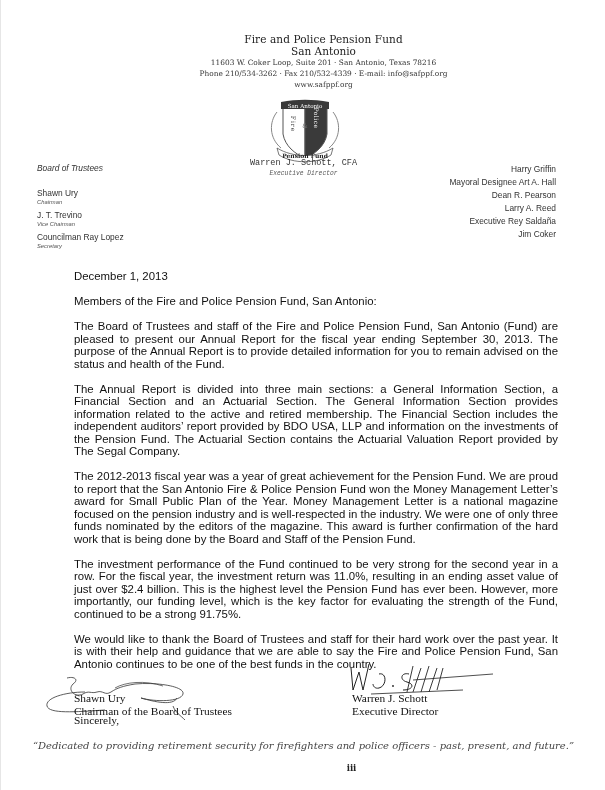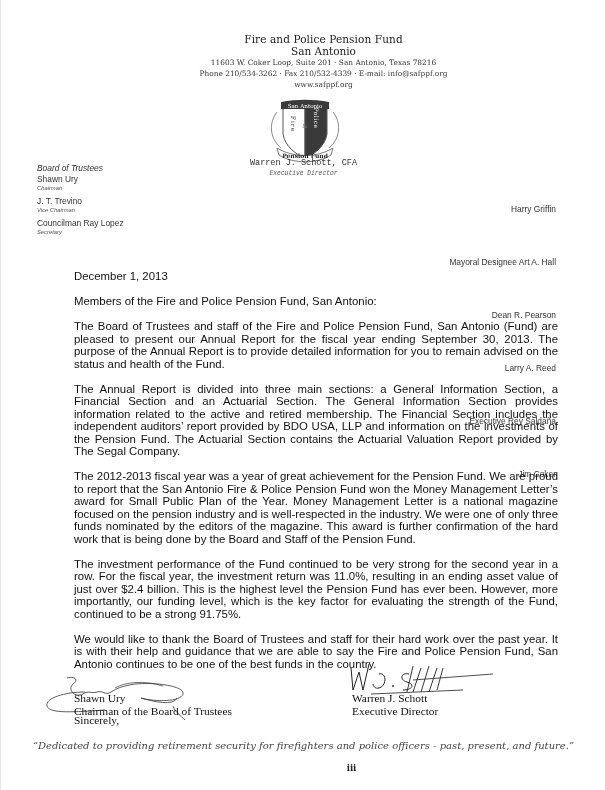--- a/index.html
+++ b/index.html
@@ -22,30 +22,30 @@
       position: absolute; left: 230px; top: 158px; width: 145px; text-align: center;
       font-family: Liberation Mono, monospace; color: #333;
     }
     .ed-name { font-size: 8.5px; line-height: 11px; }
     .ed-title { font-size: 6.3px; line-height: 9px; font-style: italic; color: #555; }
 
     .board-left {
       position: absolute; left: 36px; top: 162px; width: 160px;
       font-family: "Liberation Sans", sans-serif; color: #333;
     }
-    .board-heading { font-size: 8.4px; font-style: italic; line-height: 12px; margin-bottom: 0; }
+    .board-heading { font-size: 8.4px; font-style: italic; line-height: 12px; margin-bottom: 14px; }
     .trustee { margin-bottom: 4px; }
     .trustee-name { font-size: 8.4px; line-height: 11px; }
     .trustee-role { font-size: 5.8px; line-height: 7px; font-style: italic; color: #555; }
 
     .board-right {
       position: absolute; right: 49px; top: 163px; text-align: right;
       font-family: "Liberation Sans", sans-serif; color: #333;
     }
-    .board-right div { font-size: 8.4px; line-height: 13px; margin-top: 40px; }
+    .board-right div { font-size: 8.4px; line-height: 13px; }
 
     .letter {
       position: absolute; left: 73px; top: 270px; width: 484px;
       font-family: Liberation Sans, sans-serif; font-size: 11.4px; line-height: 12.5px; color: #111;
     }
     .letter p { margin: 0 0 12.5px 0; text-align: justify; }
     .letter p.nojust { text-align: left; }
 
     .sig-area { position: absolute; left: 0; top: 668px; width: 605px; height: 70px; }
     .sig-left-label, .sig-right-label {

